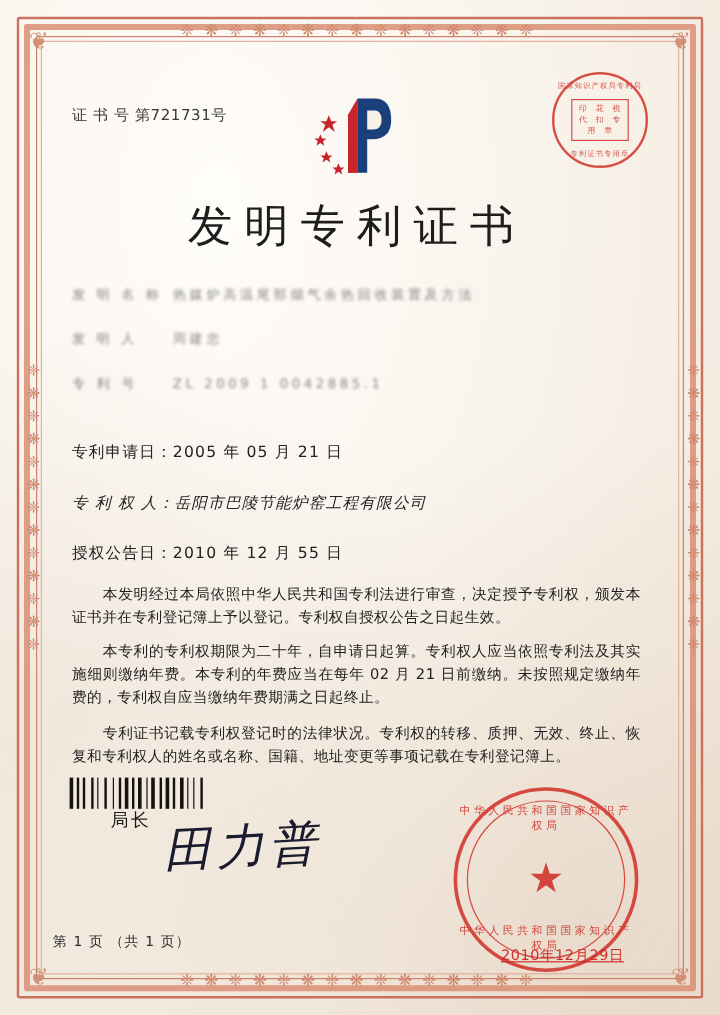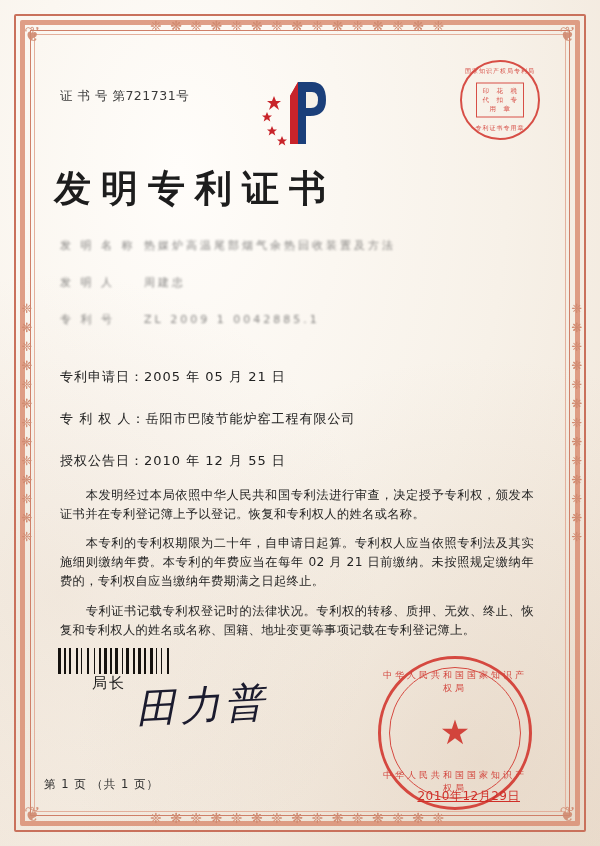--- a/index.html
+++ b/index.html
@@ -100,23 +100,24 @@
   .seal-top .ring-text{
     position:absolute;left:0;top:5px;width:100%;
     text-align:center;font-size:6px;letter-spacing:1px;
   }
   .seal-top .ring-text-b{
     position:absolute;left:0;bottom:5px;width:100%;
     text-align:center;font-size:6px;letter-spacing:1px;
   }
   .title{
     position:absolute;left:0;right:15px;top:118px;
+    text-align:center;
     font-family:"DejaVu Serif","Liberation Serif",serif;
     font-size:37px;
-    font-weight:700;
+    font-weight:400;
     letter-spacing:10px;
     color:#1d1d1d;
     text-indent:10px;
   }
   .blurred-block{
     position:absolute;left:16px;top:192px;right:40px;
   }
   .blurred-row{
     display:flex;align-items:baseline;margin-bottom:22px;
     filter:blur(1.15px);
@@ -126,21 +127,21 @@
     letter-spacing:3px;
   }
   .blurred-row .lbl{width:84px;flex:0 0 84px;}
   .blurred-row .val{flex:1;}
 
   .field{
     position:absolute;left:16px;
     font-size:13px;color:#222;letter-spacing:1px;
   }
   .f1{top:322px;}
-  .f2{top:364px;}
+  .f2{top:364px;font-style:italic;}
   .f3{top:406px;}
 
   .para{
     position:absolute;left:16px;right:22px;
     font-size:12.2px;line-height:19px;color:#1f1f1f;
     text-align:justify;
     letter-spacing:.4px;
   }
   .p1{top:440px;}
   .p2{top:488px;}
@@ -270,21 +271,21 @@
       <div class="blurred-row">
         <div class="lbl">专 利 号</div>
         <div class="val">ZL 2009 1 0042885.1</div>
       </div>
     </div>
 
     <div class="field f1">专利申请日：2005 年 05 月 21 日</div>
     <div class="field f2">专 利 权 人：岳阳市巴陵节能炉窑工程有限公司</div>
     <div class="field f3">授权公告日：2010 年 12 月 55 日</div>
 
-    <div class="para p1">　　本发明经过本局依照中华人民共和国专利法进行审查，决定授予专利权，颁发本证书并在专利登记簿上予以登记。恢复和专利权人的姓名或名称。</div>
+    <div class="para p1">　　本发明经过本局依照中华人民共和国专利法进行审查，决定授予专利权，颁发本证书并在专利登记簿上予以登记。专利权自授权公告之日起生效。</div>
     <div class="para p2">　　本专利的专利权期限为二十年，自申请日起算。专利权人应当依照专利法及其实施细则缴纳年费。本专利的年费应当在每年 02 月 21 日前缴纳。未按照规定缴纳年费的，专利权自应当缴纳年费期满之日起终止。</div>
     <div class="para p3">　　专利证书记载专利权登记时的法律状况。专利权的转移、质押、无效、终止、恢复和专利权人的姓名或名称、国籍、地址变更等事项记载在专利登记簿上。</div>
 
     <div class="barcode"><span style="width:3px"></span><span style="width:1px;background:transparent"></span><span style="width:2px"></span><span style="width:1px;background:transparent"></span><span style="width:2px"></span><span style="width:3px;background:transparent"></span><span style="width:2px"></span><span style="width:1px;background:transparent"></span><span style="width:1px"></span><span style="width:3px;background:transparent"></span><span style="width:2px"></span><span style="width:3px;background:transparent"></span><span style="width:1px"></span><span style="width:2px;background:transparent"></span><span style="width:2px"></span><span style="width:1px;background:transparent"></span><span style="width:3px"></span><span style="width:1px;background:transparent"></span><span style="width:2px"></span><span style="width:1px;background:transparent"></span><span style="width:3px"></span><span style="width:2px;background:transparent"></span><span style="width:1px"></span><span style="width:1px;background:transparent"></span><span style="width:3px"></span><span style="width:2px;background:transparent"></span><span style="width:2px"></span><span style="width:1px;background:transparent"></span><span style="width:3px"></span><span style="width:1px;background:transparent"></span><span style="width:2px"></span><span style="width:2px;background:transparent"></span><span style="width:3px"></span><span style="width:1px;background:transparent"></span><span style="width:1px"></span><span style="width:2px;background:transparent"></span><span style="width:1px"></span><span style="width:3px;background:transparent"></span><span style="width:2px"></span><span style="width:3px;background:transparent"></span></div>
 
     <div class="sign-label">局长</div>
     <div class="signature">田力普</div>
 
     <div class="seal-main">
       <div class="inner-ring"></div>

